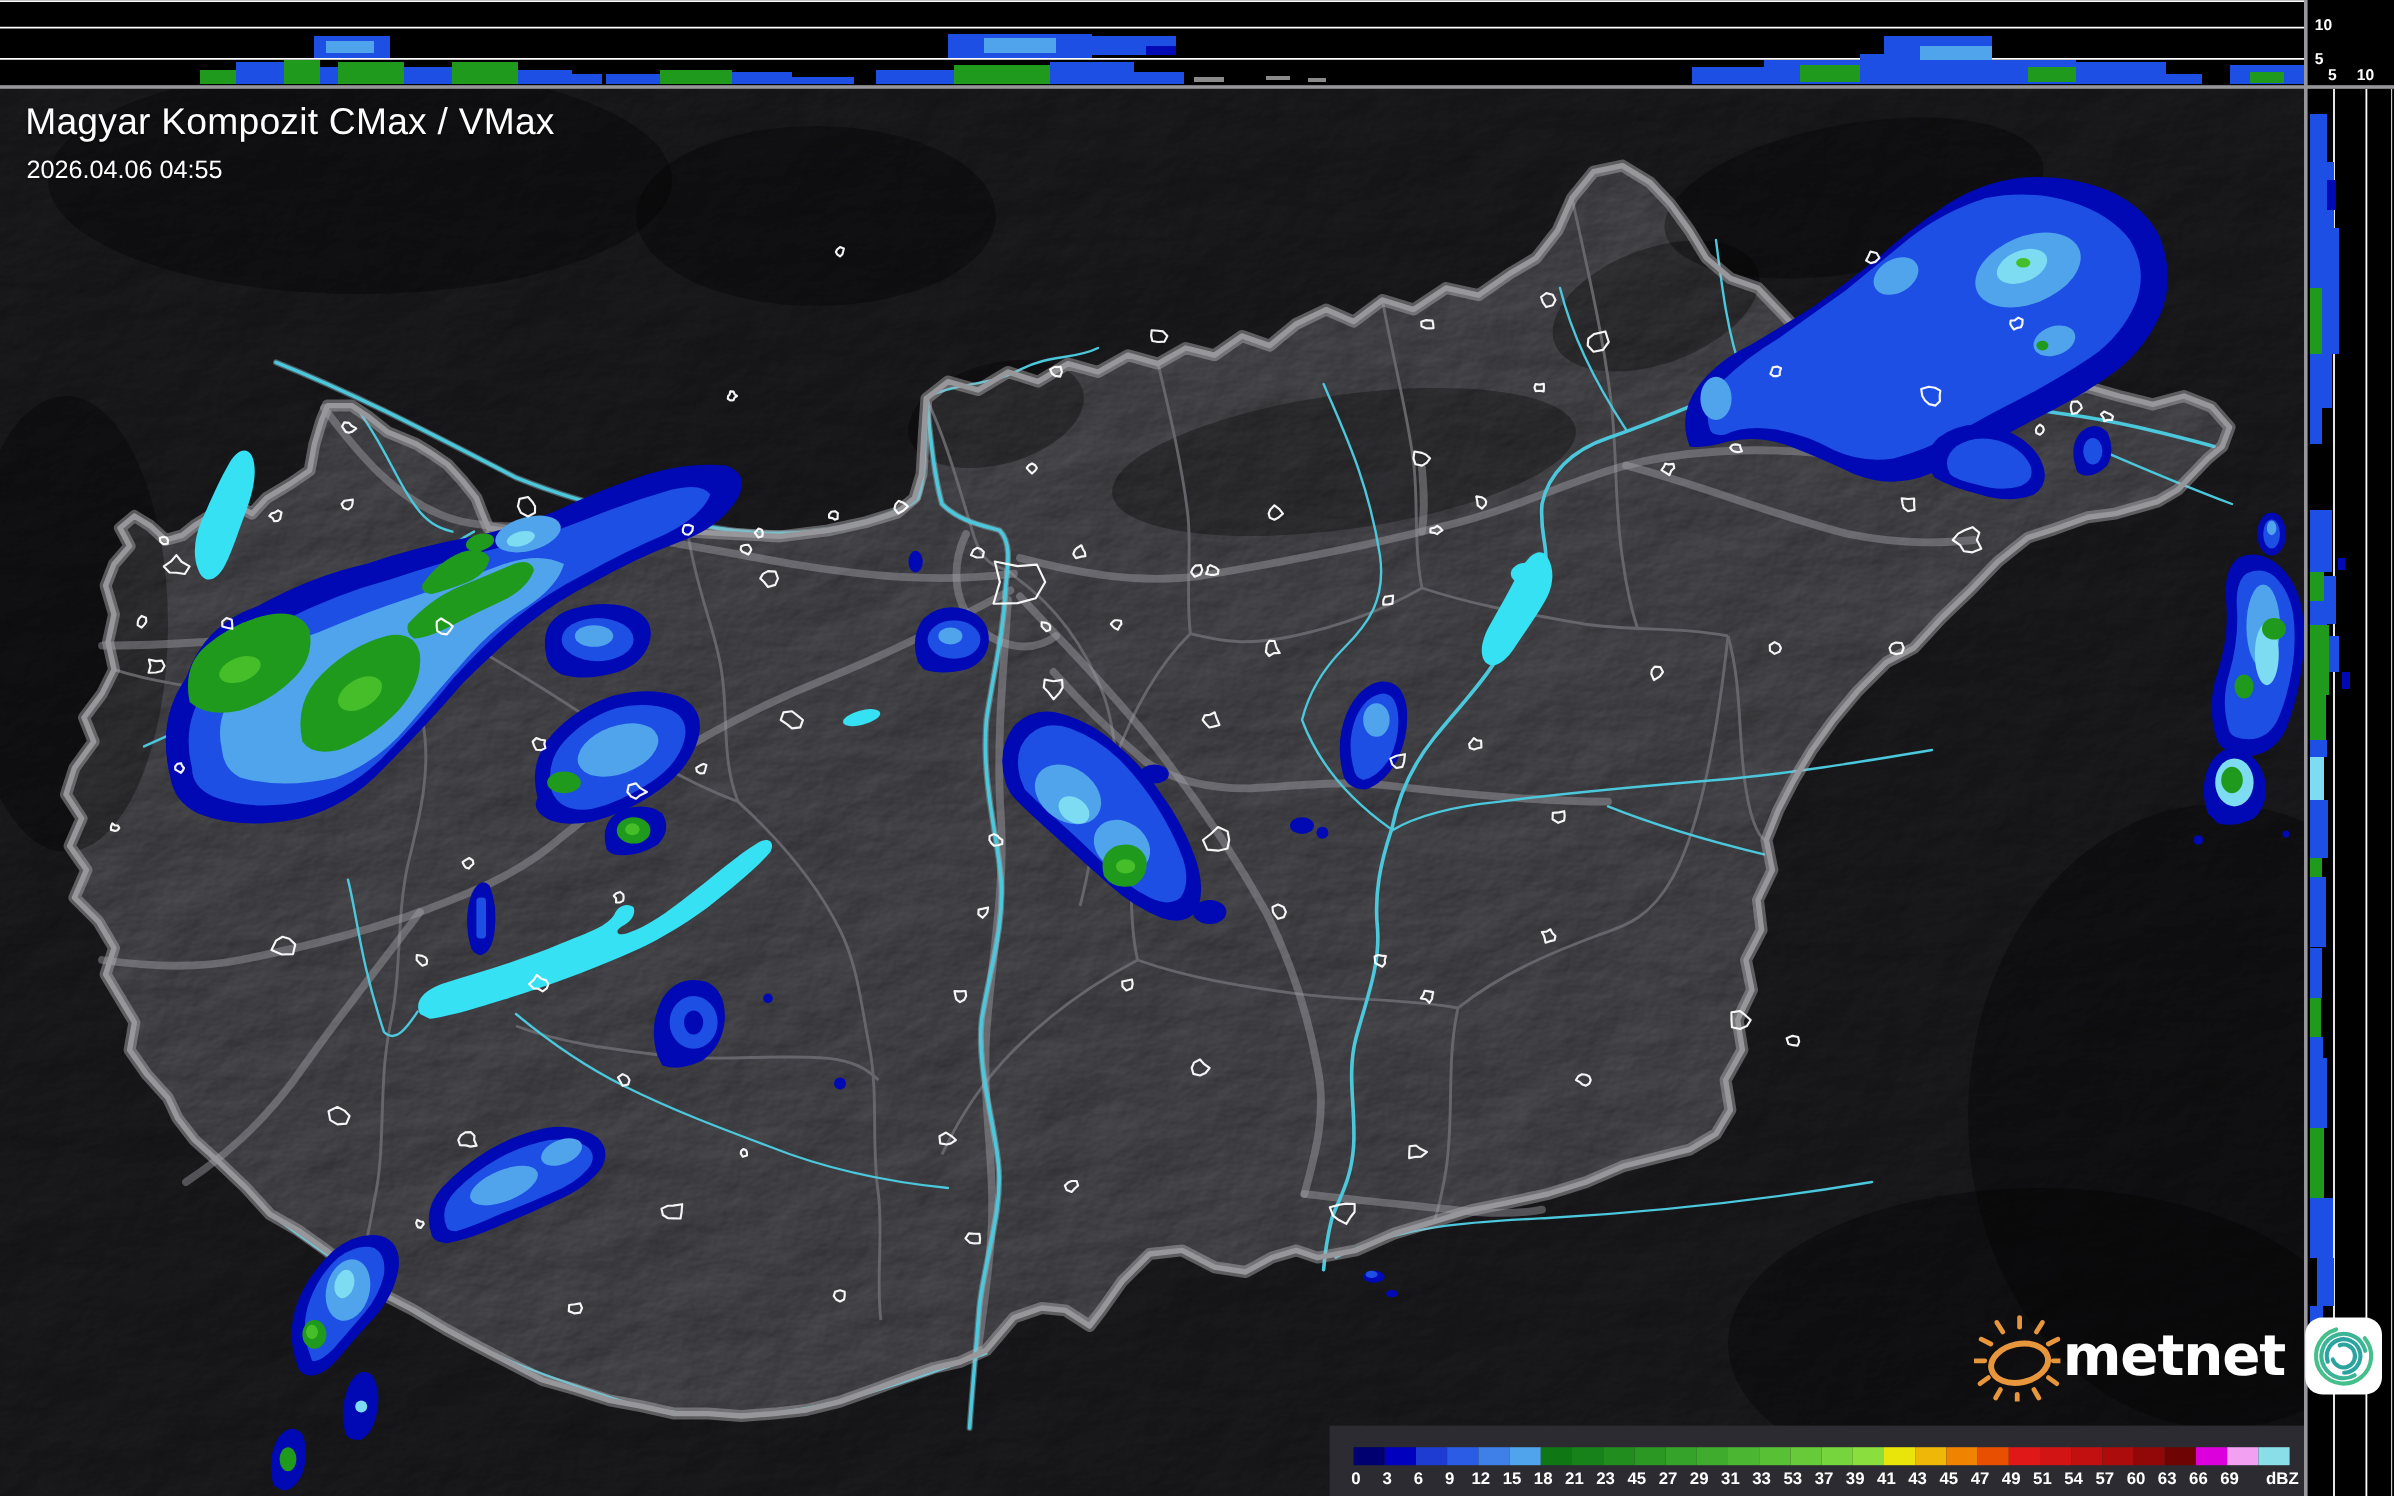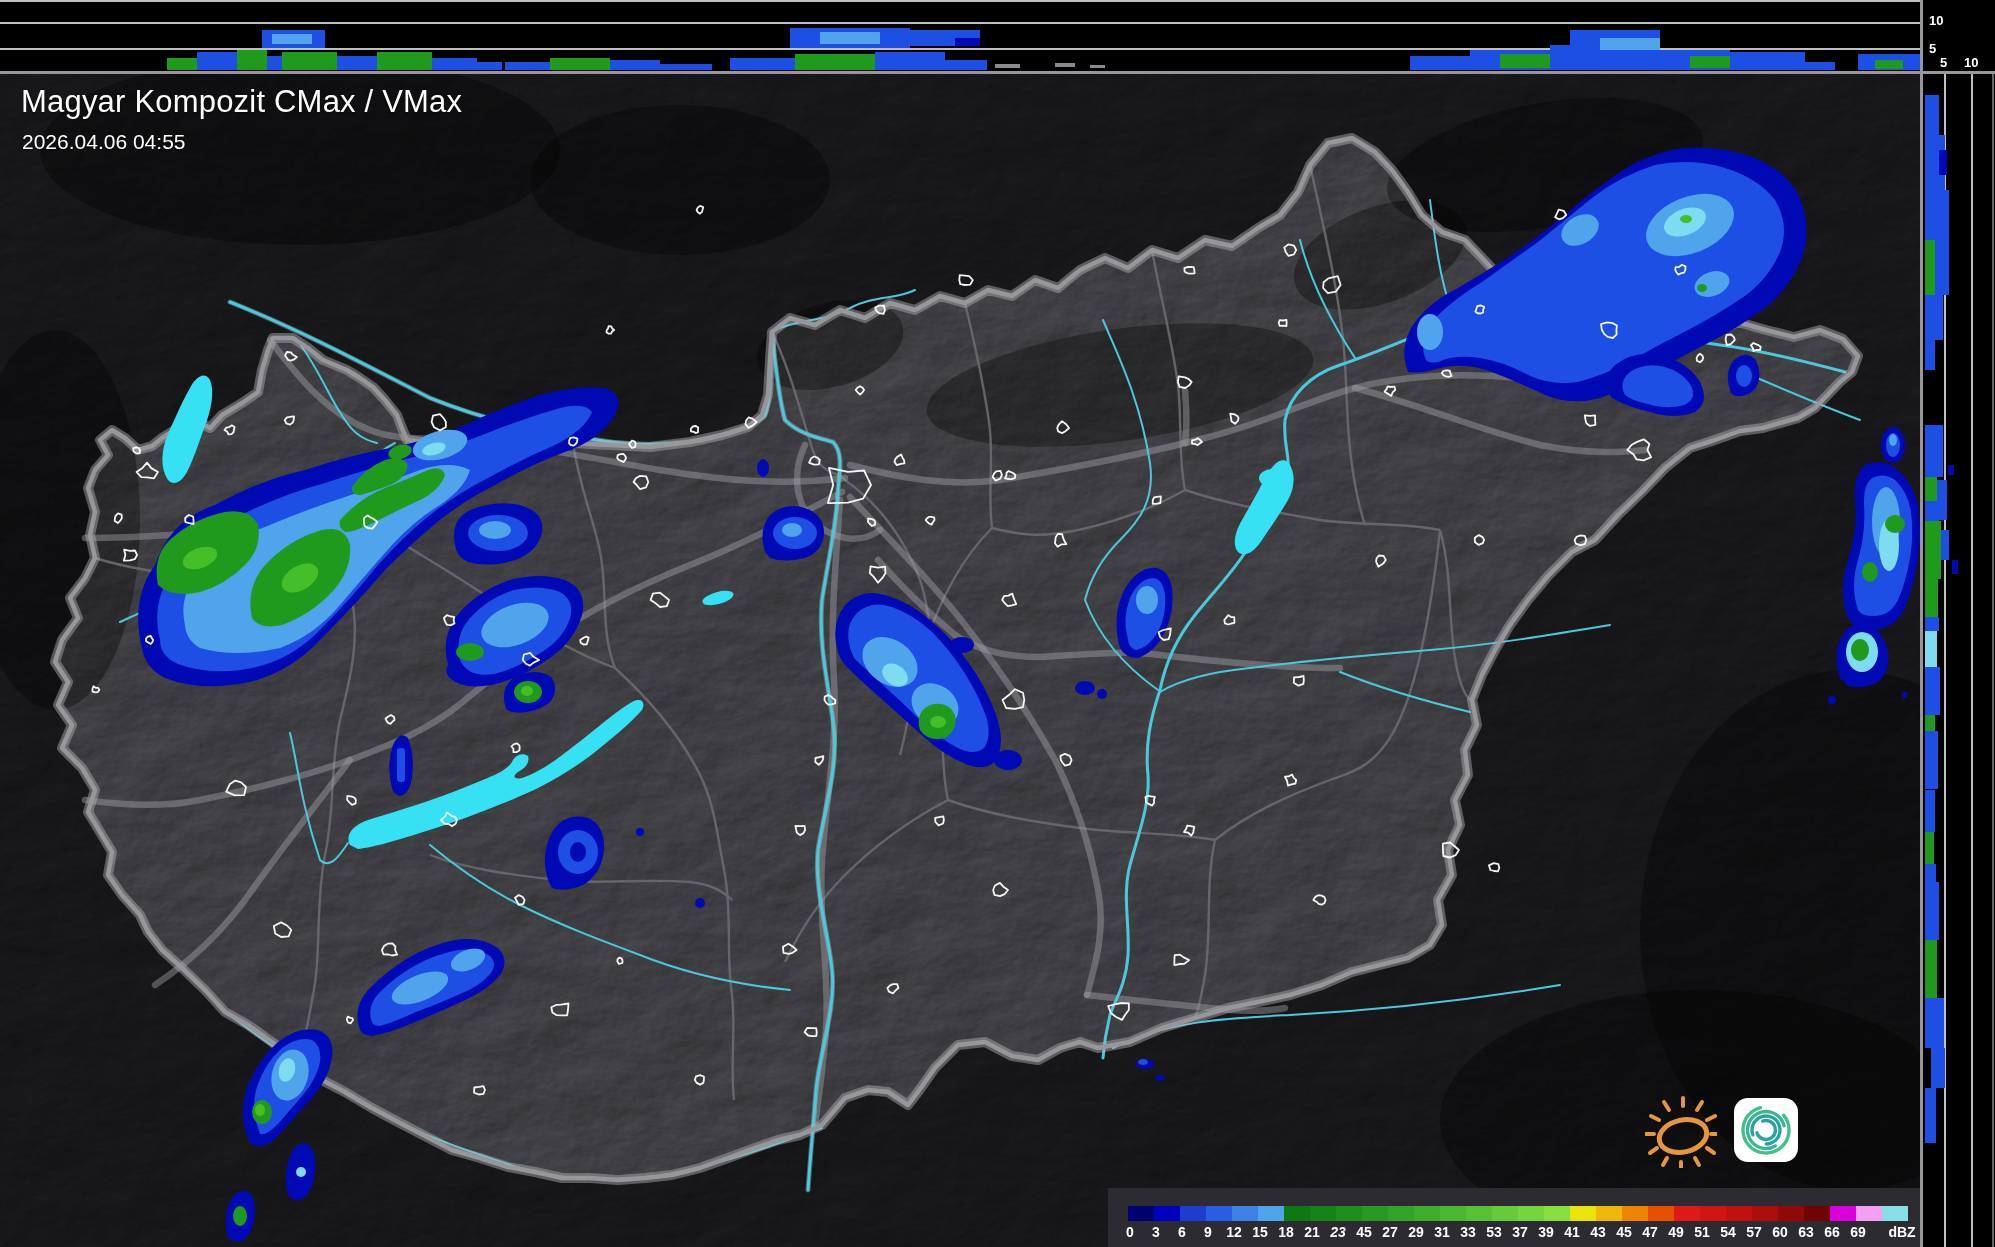--- a/index.html
+++ b/index.html
@@ -476,21 +476,21 @@
     </div>
   <div id="legend-labels">
       <span class="leg-label" style="left: 2px;">0</span>
       <span class="leg-label" style="left: 28px;">3</span>
       <span class="leg-label" style="left: 54px;">6</span>
       <span class="leg-label" style="left: 80px;">9</span>
       <span class="leg-label" style="left: 106px;">12</span>
       <span class="leg-label" style="left: 132px;">15</span>
       <span class="leg-label" style="left: 158px;">18</span>
       <span class="leg-label" style="left: 184px;">21</span>
-      <span class="leg-label" style="left: 210px; font-style: italic;">23</span>
+      <span class="leg-label" style="left: 210px;">23</span>
       <span class="leg-label" style="left: 236px;">45</span>
       <span class="leg-label" style="left: 262px;">27</span>
       <span class="leg-label" style="left: 288px;">29</span>
       <span class="leg-label" style="left: 314px;">31</span>
       <span class="leg-label" style="left: 340px;">33</span>
       <span class="leg-label" style="left: 366px;">53</span>
       <span class="leg-label" style="left: 392px;">37</span>
       <span class="leg-label" style="left: 418px;">39</span>
       <span class="leg-label" style="left: 444px;">41</span>
       <span class="leg-label" style="left: 470px;">43</span>
@@ -521,20 +521,21 @@
         <line x1="9" y1="42" x2="1" y2="42"></line>
         <line x1="12" y1="56" x2="5" y2="61"></line>
         <line x1="22" y1="66" x2="18" y2="73"></line>
         <line x1="36" y1="70" x2="36" y2="76"></line>
         <line x1="50" y1="66" x2="54" y2="73"></line>
         <line x1="62" y1="56" x2="69" y2="61"></line>
         <line x1="66" y1="42" x2="72" y2="42"></line>
       </g>
     </g>
   </svg>
+  <span id="logo-text">metnet</span>
   <svg id="app-icon" width="66" height="66" viewBox="0 0 66 66">
     <rect x="1" y="1" width="64" height="64" rx="14" fill="#FFFFFF"></rect>
     <g fill="none" stroke-linecap="round">
       <circle cx="33" cy="33" r="23" stroke="#45C08C" stroke-width="3.4" stroke-dasharray="118 28" transform="rotate(-40 33 33)"></circle>
       <circle cx="33" cy="33" r="18.5" stroke="#3CB496" stroke-width="3.4" stroke-dasharray="92 24" transform="rotate(60 33 33)"></circle>
       <circle cx="33" cy="33" r="14" stroke="#2BA4A0" stroke-width="3.4" stroke-dasharray="70 18" transform="rotate(160 33 33)"></circle>
       <circle cx="33" cy="33" r="9.5" stroke="#2BA4A0" stroke-width="3.4" stroke-dasharray="45 15" transform="rotate(250 33 33)"></circle>
     </g>
   </svg>
 </div>

